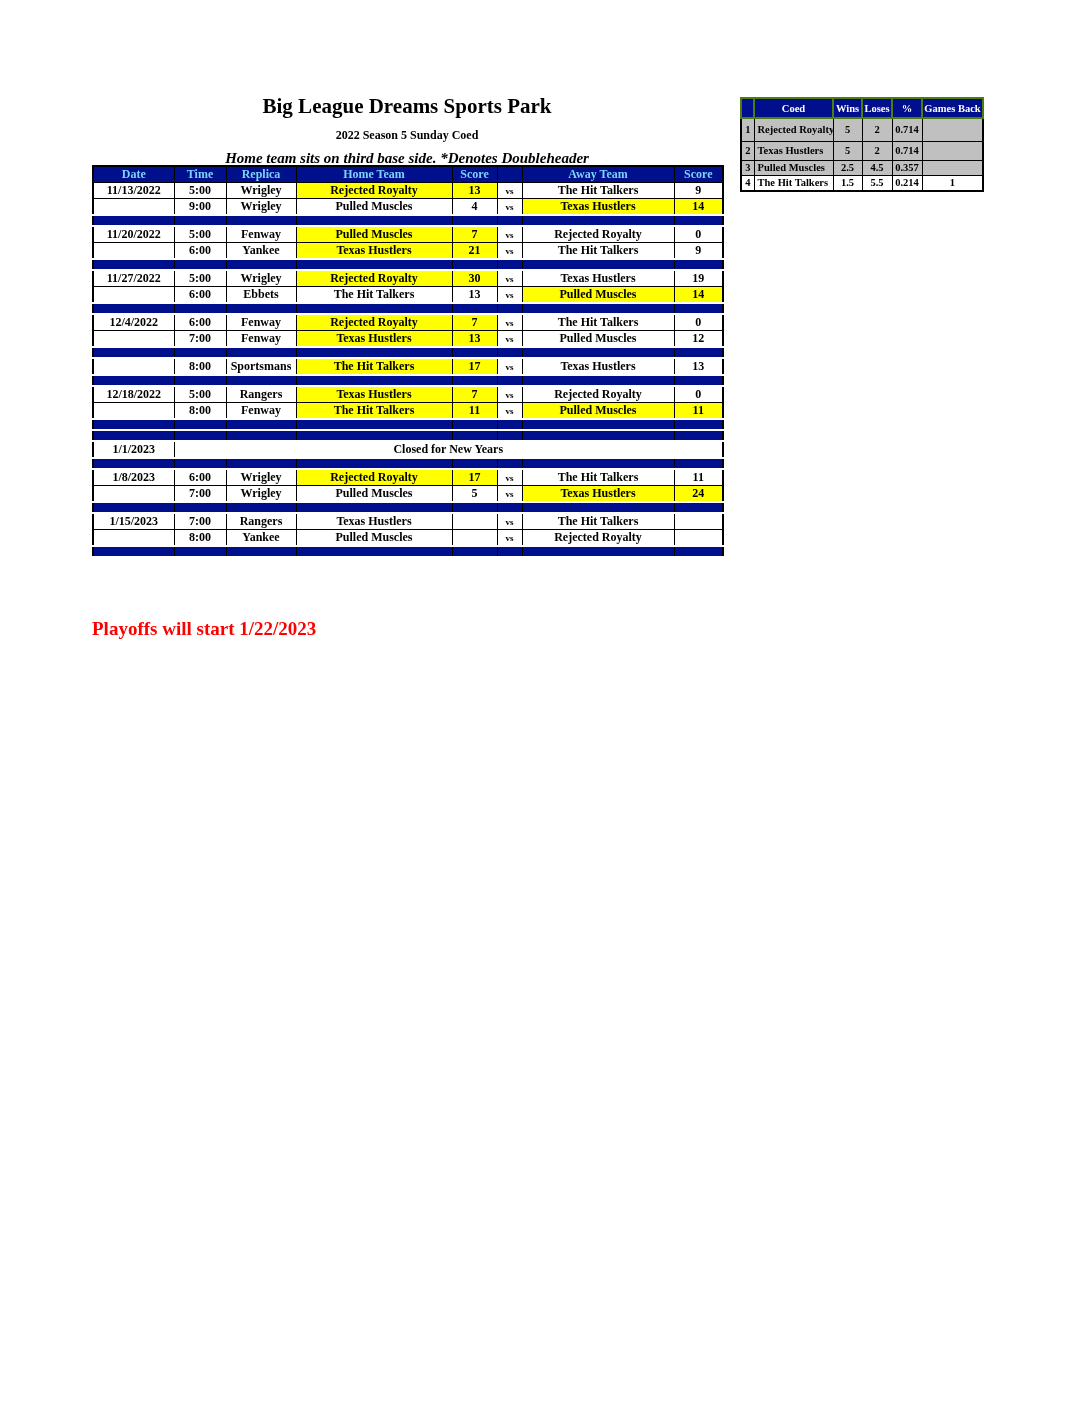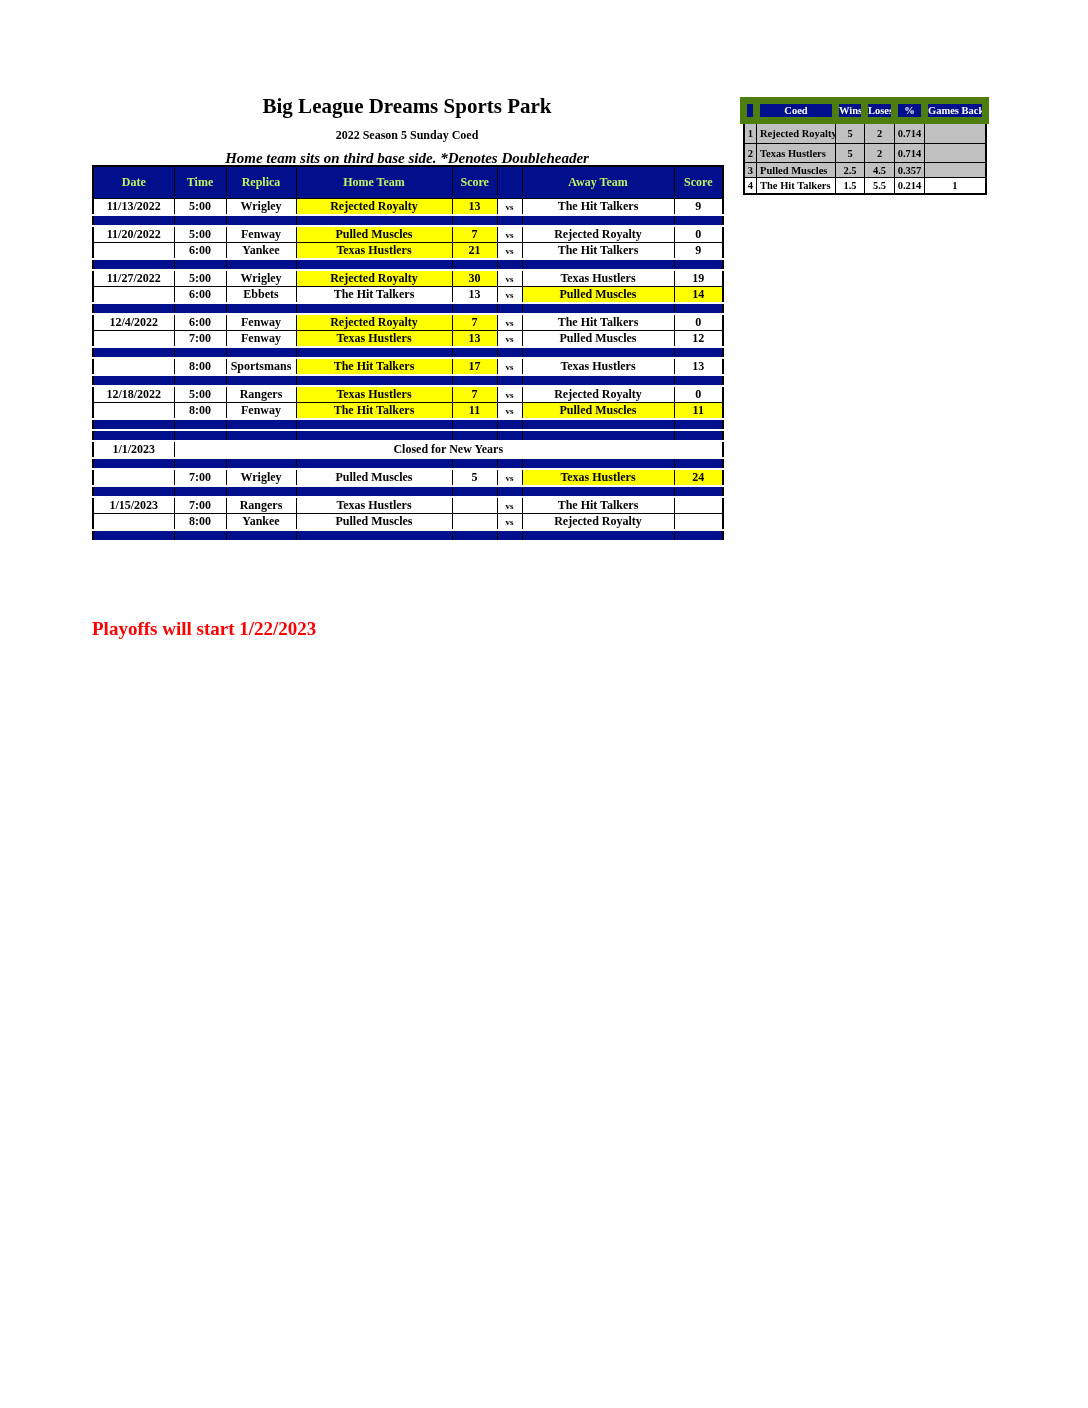--- a/index.html
+++ b/index.html
@@ -16,22 +16,22 @@
   .subtitle{ font-size: 12px; line-height: 19px; margin-top: 8px; }
   .note    { font-size: 15px; line-height: 14px; margin-top: 6px; font-style: italic; }
 
   
   table.sched {
     position: absolute; left: 92px; top: 165px; width: 630px;
     border-collapse: collapse; table-layout: fixed;
     font-weight: bold; border: 2px solid #000;
   }
   .sched th {
-    background: #000f8c; color: #bef264; font-size: 12px; height: 16px;
-    border: 1px solid #000; padding: 8px; white-space: nowrap; overflow: hidden;
+    background: #000f8c; color: #7dd3fc; font-size: 12px; height: 16px;
+    border: 1px solid #000; padding: 0; white-space: nowrap; overflow: hidden;
   }
   .sched td {
     border: 1px solid #000; font-size: 12px; text-align: center;
     height: 16px; padding: 0; white-space: nowrap; overflow: hidden;
     background: #fff;
   }
   .sched td.vs { font-size: 9px; }
   .sched td.hl { background: #FFFF00; }
   .sched tr.sep td {
     background: #000f8c; height: 11px;
@@ -39,21 +39,21 @@
   }
 
   
   table.stand {
     position: absolute; left: 740px; top: 97px; width: 242px;
     border-collapse: collapse; table-layout: fixed;
     font-weight: bold; border: 2px solid #000;
   }
   .stand th {
     background: #000f8c; color: #fff; font-size: 10.5px; height: 20px;
-    border: 7px solid #4d7c0f; padding: 0; white-space: nowrap; overflow: hidden;
+    border: 2px solid #4d7c0f; padding: 0; white-space: nowrap; overflow: hidden;
   }
   .stand td {
     border: 1px solid #000; font-size: 10.5px; text-align: center;
     background: #C0C0C0; padding: 0; white-space: nowrap; overflow: hidden;
   }
   .stand td.team { text-align: left; padding-left: 3px; }
   .stand tr.white td { background: #fff; }
   .stand tbody tr:nth-child(1) td { height: 23px; }
   .stand tbody tr:nth-child(2) td { height: 19px; }
   .stand tbody tr:nth-child(3) td { height: 15px; }
@@ -157,20 +157,30 @@
         <tr>
           <td>11/13/2022</td>
           <td>5:00</td>
           <td>Wrigley</td>
           <td class="hl">Rejected Royalty</td>
           <td class="hl">13</td>
           <td class="vs">vs</td>
           <td>The Hit Talkers</td>
           <td>9</td>
         </tr>
+        <tr>
+          <td></td>
+          <td>9:00</td>
+          <td>Wrigley</td>
+          <td>Pulled Muscles</td>
+          <td>4</td>
+          <td class="vs">vs</td>
+          <td class="hl">Texas Hustlers</td>
+          <td class="hl">14</td>
+        </tr>
         <tr class="sep">
           <td></td>
           <td></td>
           <td></td>
           <td></td>
           <td></td>
           <td></td>
           <td></td>
           <td></td>
         </tr>
@@ -332,20 +342,30 @@
           <td></td>
           <td></td>
           <td></td>
           <td></td>
           <td></td>
           <td></td>
           <td></td>
           <td></td>
         </tr>
         <tr>
+          <td>1/8/2023</td>
+          <td>6:00</td>
+          <td>Wrigley</td>
+          <td class="hl">Rejected Royalty</td>
+          <td class="hl">17</td>
+          <td class="vs">vs</td>
+          <td>The Hit Talkers</td>
+          <td>11</td>
+        </tr>
+        <tr>
           <td></td>
           <td>7:00</td>
           <td>Wrigley</td>
           <td>Pulled Muscles</td>
           <td>5</td>
           <td class="vs">vs</td>
           <td class="hl">Texas Hustlers</td>
           <td class="hl">24</td>
         </tr>
         <tr class="sep">

